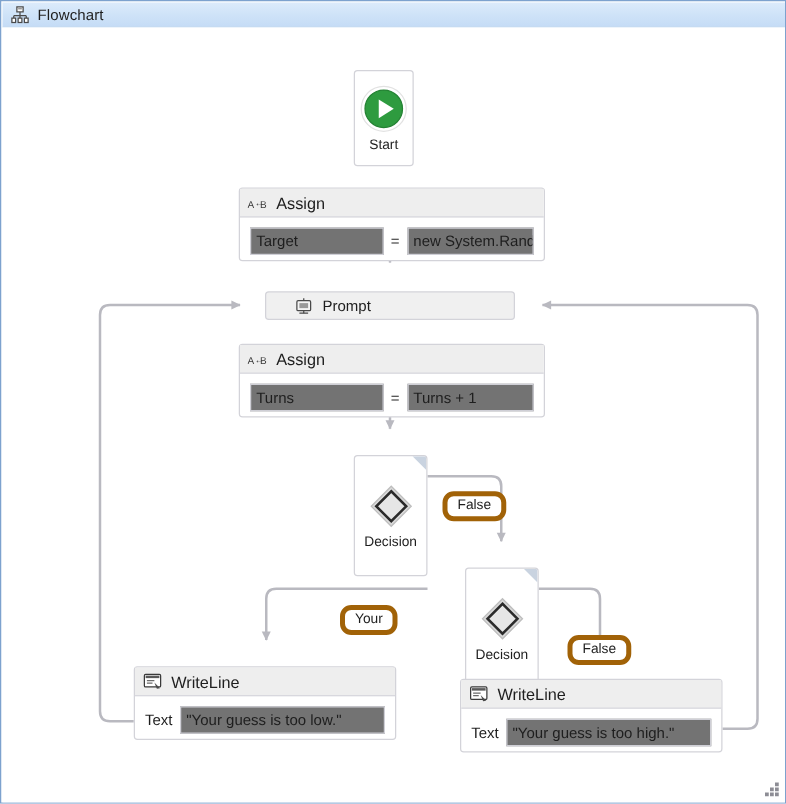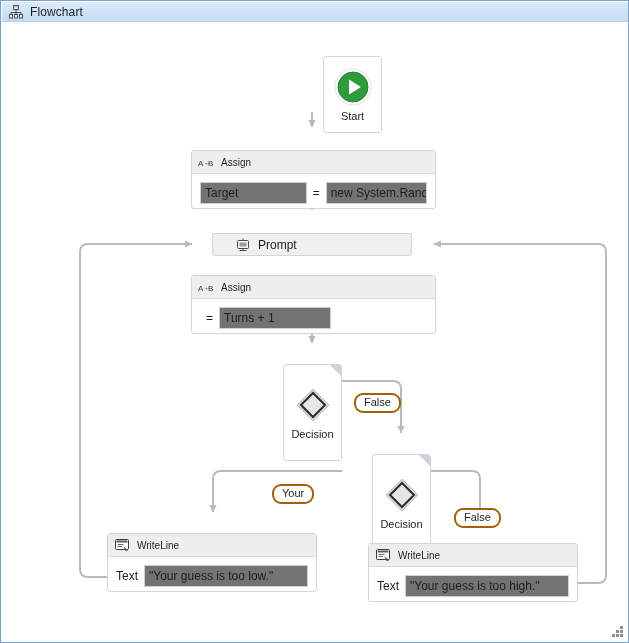--- a/index.html
+++ b/index.html
@@ -63,21 +63,21 @@
     display: flex;
     align-items: center;
     box-sizing: border-box;
   }
   .node-hdr .hdr-ico {
     width: 16px; height: 16px;
     margin-left: 6px; margin-right: 7px;
     flex: 0 0 auto;
   }
   .node-hdr .hdr-txt {
-    font-size: 10px;
+    font-size: 13px;
     color: #1e1e1e;
   }
   .node-body {
     display: flex;
     align-items: center;
     padding: 8px;
     box-sizing: border-box;
   }
   .expr {
     box-sizing: border-box;
@@ -97,26 +97,25 @@
     margin: 0 6px;
   }
   .fieldlabel {
     font-size: 12px;
     color: #1e1e1e;
     margin-right: 6px;
   }
   
   #start-node {
     left: 281px; top: 34px;
-    width: 59px; height: 77px;
+    width: 48px; height: 77px;
     display: flex;
     flex-direction: column;
     align-items: center;
     justify-content: center;
-    margin-left: 40px;
   }
   #start-node .start-glyph { width: 40px; height: 40px; }
   #start-node .start-lbl {
     font-size: 11px;
     color: #1e1e1e;
     margin-top: 3px;
   }
   
   .assign { width: 245px; }
   #assign-target { left: 189px; top: 128px; height: 59px; }
@@ -172,21 +171,21 @@
     left: 0; top: 0;
     width: 627px; height: 620px;
     z-index: 1;
     pointer-events: none;
   }
   
   .edge-label {
     position: absolute;
     z-index: 6;
     background: #ffffff;
-    border: 2px solid #a16207;
+    border: 4px solid #a16207;
     border-radius: 9px;
     font-size: 11px;
     color: #1e1e1e;
     padding: 1px 8px 2px 8px;
     line-height: 13px;
     white-space: nowrap;
   }
   #lbl-false-1 { left: 352px; top: 371px; }
   #lbl-true-1  { left: 270px; top: 462px; }
   #lbl-false-2 { left: 452px; top: 486px; }
@@ -295,20 +294,21 @@
         <span class="hdr-ico">
           <svg width="16" height="16" viewBox="0 0 16 16">
             <text x="0" y="12" font-family="Liberation Sans, sans-serif" font-size="8" fill="#3a3a3a">A</text>
             <text x="5.5" y="11" font-family="Liberation Sans, sans-serif" font-size="8" fill="#3a3a3a">←</text>
             <text x="10" y="12" font-family="Liberation Sans, sans-serif" font-size="8" fill="#3a3a3a">B</text>
           </svg>
         </span>
         <span class="hdr-txt">Assign</span>
       </div>
       <div class="node-body">
+        <span class="expr lhs">Turns</span>
         <span class="eq">=</span>
         <span class="expr rhs">Turns + 1</span>
       </div>
     </div>
 
     <div class="node decision" id="decision-1">
       <span class="dec-corner"></span>
       <span class="dec-glyph">
         <svg width="38" height="38" viewBox="0 0 38 38">
           <path d="M19,3 L35,19 L19,35 L3,19 z" fill="#d9d9d9" stroke="#bdbdbd" stroke-width="1"></path>

